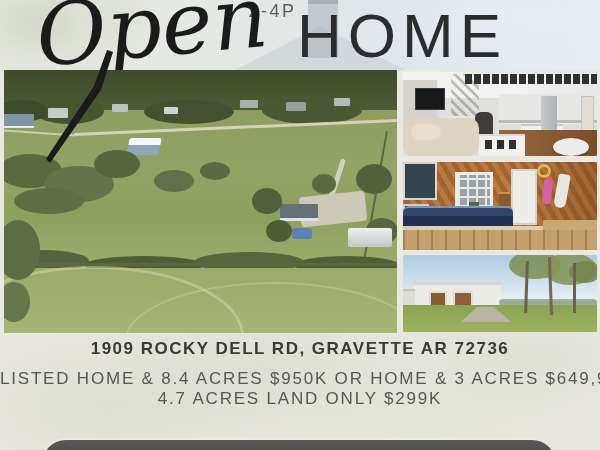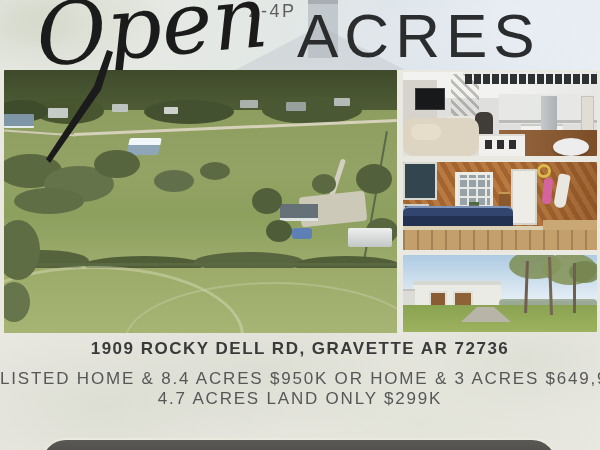--- a/index.html
+++ b/index.html
@@ -189,21 +189,21 @@
     <div class="hdr-gable"></div>
     <div class="hdr-chimney"></div>
   </div>
 
   <div class="time-label">2-4P</div>
 
   <svg class="script-svg" viewBox="0 0 300 105">
     <text x="14" y="74" font-family="DejaVu Serif, serif" font-style="italic" font-size="86" fill="#1b1b1b" transform="rotate(-5 14 74)">Open</text>
   </svg>
 
-  <div class="house-word">ACRES</div>
+  <div class="house-word">HOME</div>
 
   <div class="photo ph-main">
     <div class="m-woods"></div>
     <div class="tb t1"></div>
       <div class="tb t2"></div>
     <div class="tb t3"></div>
       <div class="tb t4"></div>
     <div class="m-roadA"></div>
     <div class="m-roadB"></div>
     <div class="hs h1"></div>

